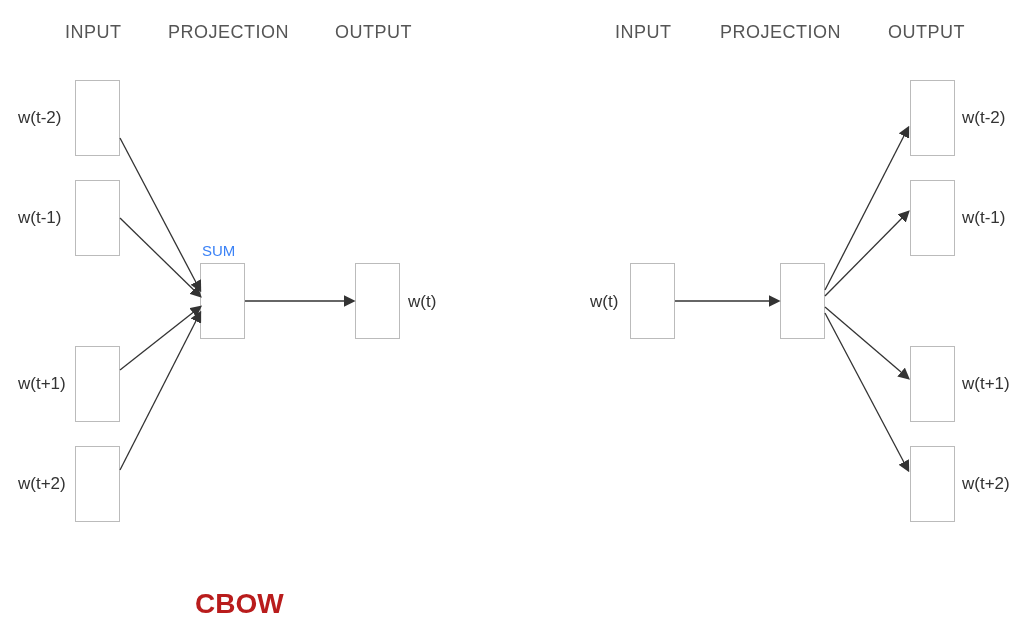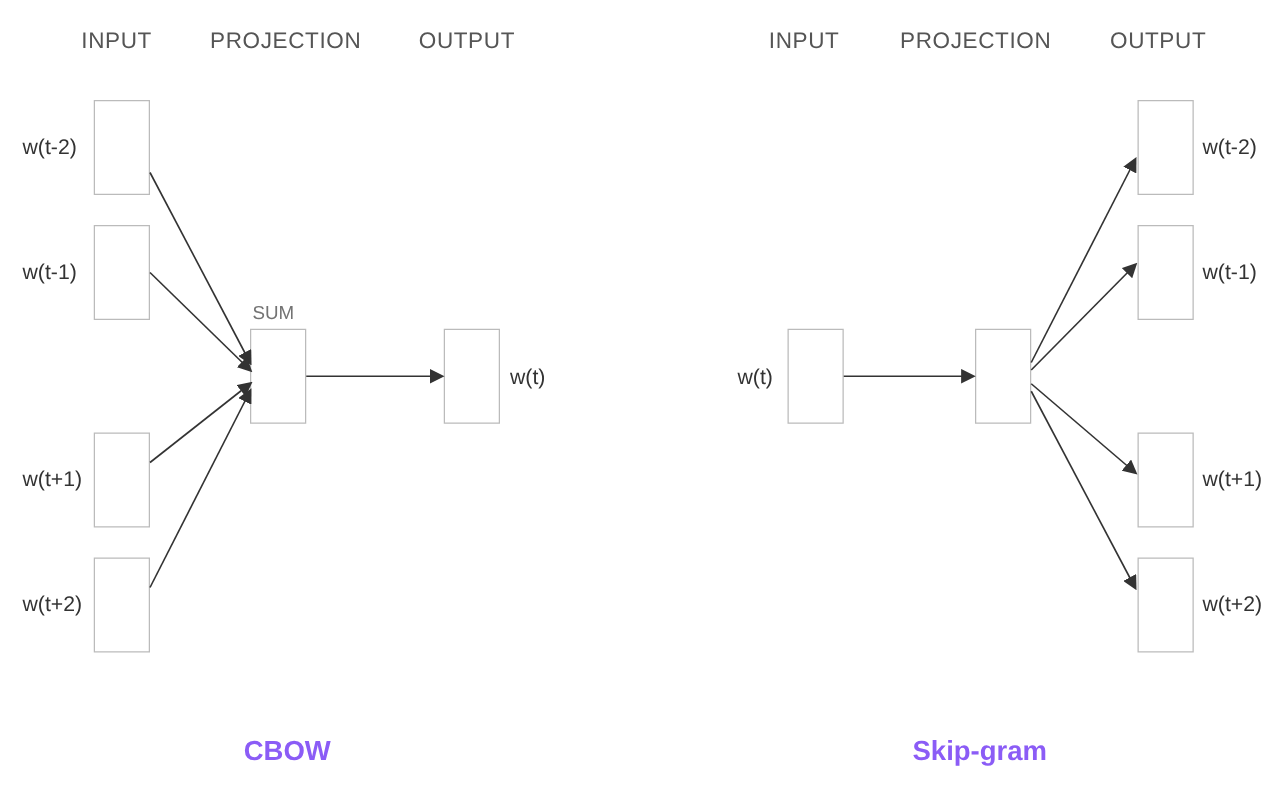--- a/index.html
+++ b/index.html
@@ -25,33 +25,33 @@
   }
   .label {
     position: absolute;
     font-size: 17px;
     color: #333;
     text-align: center;
   }
   .small-label {
     position: absolute;
     font-size: 15px;
-    color: #737373;
+    color: #3b82f6;
   }
   .box {
     position: absolute;
     border: 1px solid #bbb;
     background: #fff;
     box-sizing: border-box;
   }
   .title {
     position: absolute;
-    font-size: 22px;
+    font-size: 28px;
     font-weight: bold;
-    color: #8b5cf6;
+    color: #b91c1c;
   }
   svg.lines {
     position: absolute;
     left: 0; top: 0;
     width: 1024px;
     height: 642px;
     pointer-events: none;
   }
 </style>
 </head>
@@ -97,21 +97,20 @@
 
   <div class="box" style="left:910px; top:180px; width:45px; height:76px;"></div>
   <div class="label" style="left:962px; top:208px;">w(t-1)</div>
 
   <div class="box" style="left:910px; top:346px; width:45px; height:76px;"></div>
   <div class="label" style="left:962px; top:374px;">w(t+1)</div>
 
   <div class="box" style="left:910px; top:446px; width:45px; height:76px;"></div>
   <div class="label" style="left:962px; top:474px;">w(t+2)</div>
 
-  <div class="title" style="left:730px; top:588px;">Skip-gram</div>
 
   <svg class="lines">
     <defs>
       <marker id="ah" markerWidth="9" markerHeight="9" refX="7" refY="4.5" orient="auto">
         <path d="M0,0 L9,4.5 L0,9 Z" fill="#333"></path>
       </marker>
     </defs>
 
     <line x1="120" y1="138" x2="200" y2="290" stroke="#333" stroke-width="1.3" marker-end="url(#ah)"></line>
     <line x1="120" y1="218" x2="200" y2="296" stroke="#333" stroke-width="1.3" marker-end="url(#ah)"></line>

